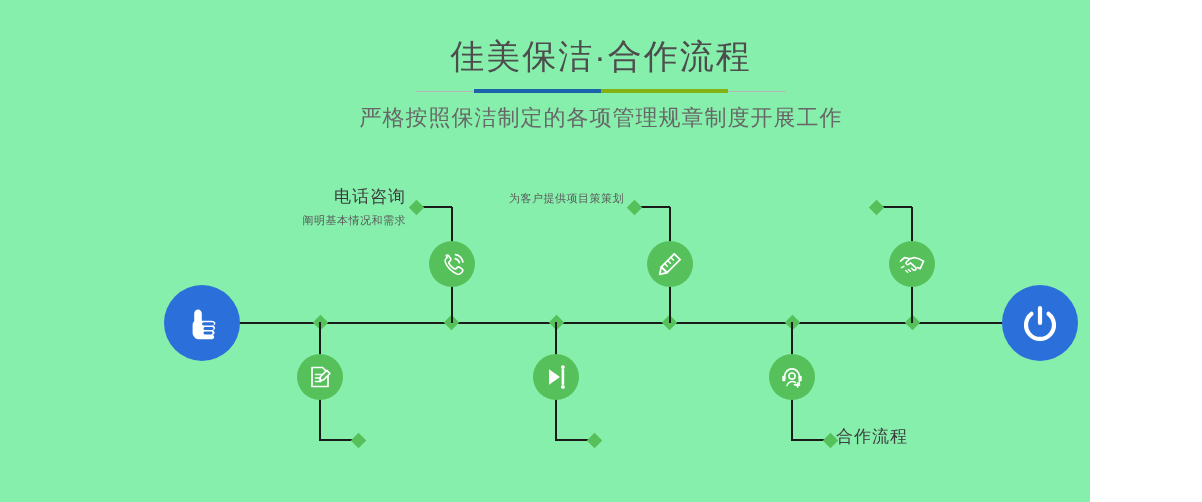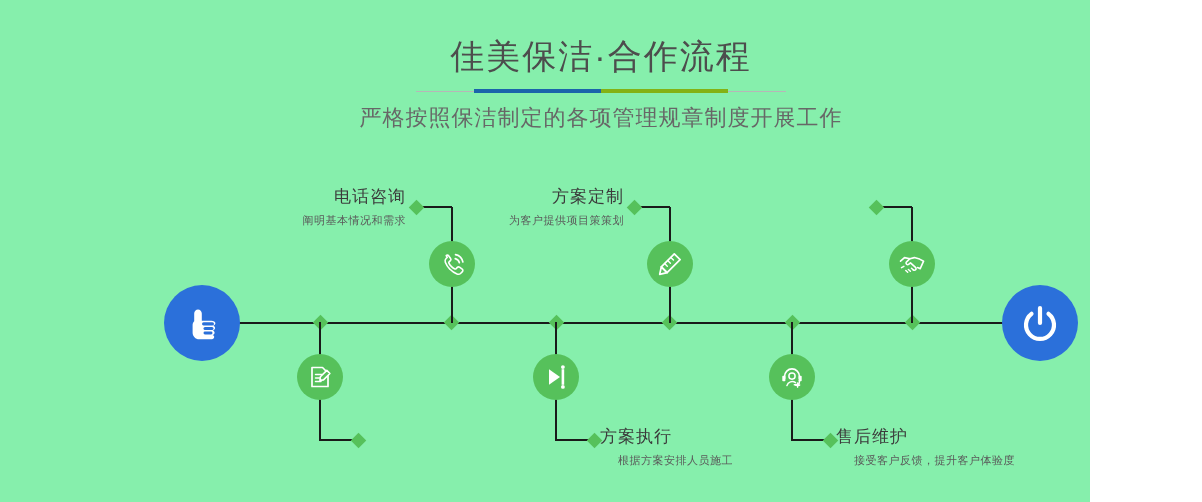--- a/index.html
+++ b/index.html
@@ -234,39 +234,34 @@
     <div class="node-icon" style="left:635px; top:241px;">
       <svg width="30" height="30" viewBox="0 0 30 30">
         <path d="M19.3 4.9l5.8 5.8-13 13-5.8-5.8z" fill="none" stroke="#ffffff" stroke-width="1.7" stroke-linejoin="round"></path>
         <path d="M6.3 17.9l-1.6 7.4 7.4-1.6z" fill="none" stroke="#ffffff" stroke-width="1.7" stroke-linejoin="round"></path>
         <line x1="9.6" y1="14.6" x2="12.3" y2="17.3" stroke="#ffffff" stroke-width="1.4" stroke-linecap="round"></line>
         <line x1="12.7" y1="11.5" x2="15.4" y2="14.2" stroke="#ffffff" stroke-width="1.4" stroke-linecap="round"></line>
         <line x1="15.8" y1="8.4" x2="18.5" y2="11.1" stroke="#ffffff" stroke-width="1.4" stroke-linecap="round"></line>
       </svg>
     </div>
     <div class="lbl up right-align" style="left:357px; top:186px; width:255px;">
-      <div class="lbl-title">方案定制</div>
       <div class="lbl-desc">为客户提供项目策策划</div>
     </div>
 
     <div class="diamond" style="left:539px; top:317px;"></div>
     <div class="vline" style="left:543px; top:322px; height:118px;"></div>
     <div class="hline" style="left:543px; top:439px; width:38px;"></div>
     <div class="diamond" style="left:577px; top:435px;"></div>
     <div class="node-icon" style="left:521px; top:354px;">
       <svg width="28" height="28" viewBox="0 0 28 28">
         <path d="M7 6.2l11 7.8-11 7.8z" fill="#ffffff"></path>
         <rect x="19.6" y="6.2" width="2.6" height="15.6" fill="#ffffff"></rect>
         <circle cx="20.9" cy="4.1" r="1.9" fill="#ffffff"></circle>
         <circle cx="20.9" cy="23.9" r="1.9" fill="#ffffff"></circle>
       </svg>
-    </div>
-    <div class="lbl down left-align" style="left:588px; top:426px; width:250px;">
-      <div class="lbl-title">方案执行</div>
-      <div class="lbl-desc">根据方案安排人员施工</div>
     </div>
 
     <div class="diamond" style="left:895px; top:317px;"></div>
     <div class="vline" style="left:899px; top:207px; height:116px;"></div>
     <div class="hline" style="left:864px; top:206px; width:36px;"></div>
     <div class="diamond" style="left:859px; top:202px;"></div>
     <div class="node-icon" style="left:877px; top:241px;">
       <svg width="30" height="30" viewBox="0 0 30 30">
         <path d="M3.5 12.2l4-3.6 5.4 1.1 4.4-1.1 5.3 1.5 4 2.1-3.4 7.5-2.6-1.1" fill="none" stroke="#ffffff" stroke-width="1.6" stroke-linejoin="round" stroke-linecap="round"></path>
         <path d="M12.9 9.7l-3.3 3.1c-.7.7-.7 1.8 0 2.4.6.6 1.6.6 2.3 0l1.6-1.4 5 4.5c.7.6.8 1.7.1 2.4-.6.7-1.7.7-2.4.1" fill="none" stroke="#ffffff" stroke-width="1.6" stroke-linejoin="round" stroke-linecap="round"></path>
@@ -284,18 +279,17 @@
         <path d="M6.6 15.5v-2.2a7.4 7.4 0 0 1 14.8 0v2.2" fill="none" stroke="#ffffff" stroke-width="1.6" stroke-linecap="round"></path>
         <path d="M6.6 13.6H5.1v3.9h1.5zM21.4 13.6h1.5v3.9h-1.5z" fill="none" stroke="#ffffff" stroke-width="1.6" stroke-linejoin="round"></path>
         <path d="M21.4 17.5v1.6c0 1.5-1.3 2.7-2.8 2.7h-2.3" fill="none" stroke="#ffffff" stroke-width="1.5" stroke-linecap="round"></path>
         <circle cx="14" cy="13.1" r="3.1" fill="none" stroke="#ffffff" stroke-width="1.5"></circle>
         <path d="M8.9 22.6a5.6 5.6 0 0 1 8.6-3" fill="none" stroke="#ffffff" stroke-width="1.5" stroke-linecap="round"></path>
         <line x1="19.6" y1="20.1" x2="19.6" y2="24.1" stroke="#ffffff" stroke-width="1.6" stroke-linecap="round"></line>
         <line x1="17.6" y1="22.1" x2="21.6" y2="22.1" stroke="#ffffff" stroke-width="1.6" stroke-linecap="round"></line>
       </svg>
     </div>
     <div class="lbl down left-align" style="left:824px; top:426px; width:290px;">
-      <div class="lbl-title">售后维护</div>
-      <div class="lbl-desc">接受客户反馈，提升客户体验度</div>
+      <div class="lbl-title">合作流程</div>
     </div>
 
   </div>
 </div>
 
 </body></html>

